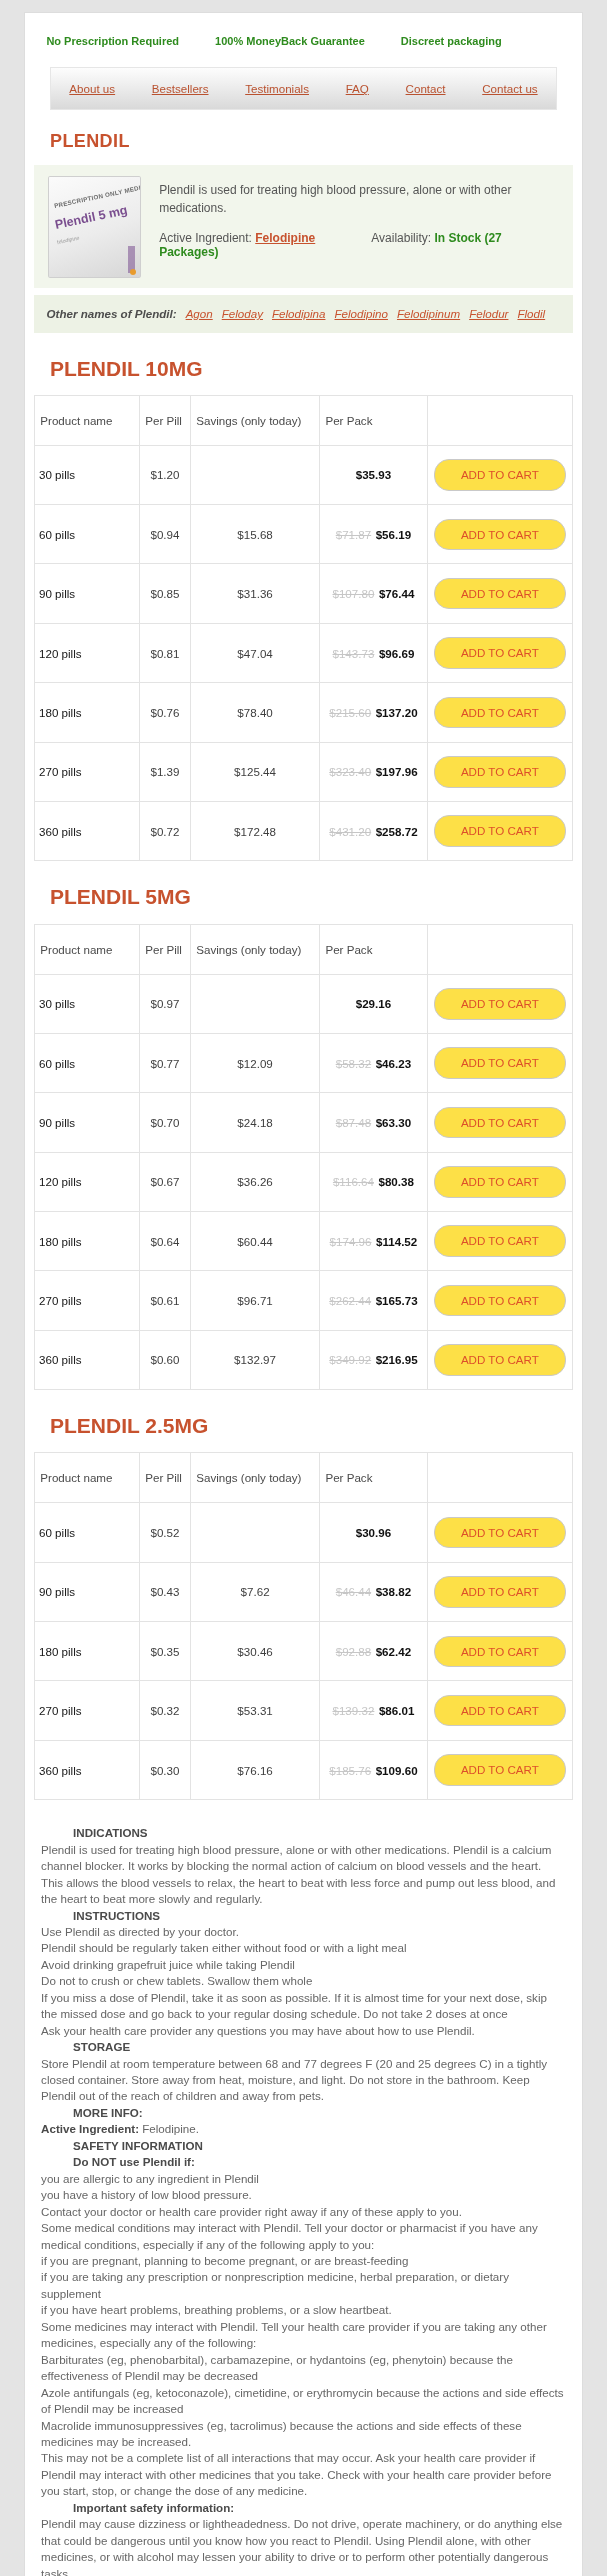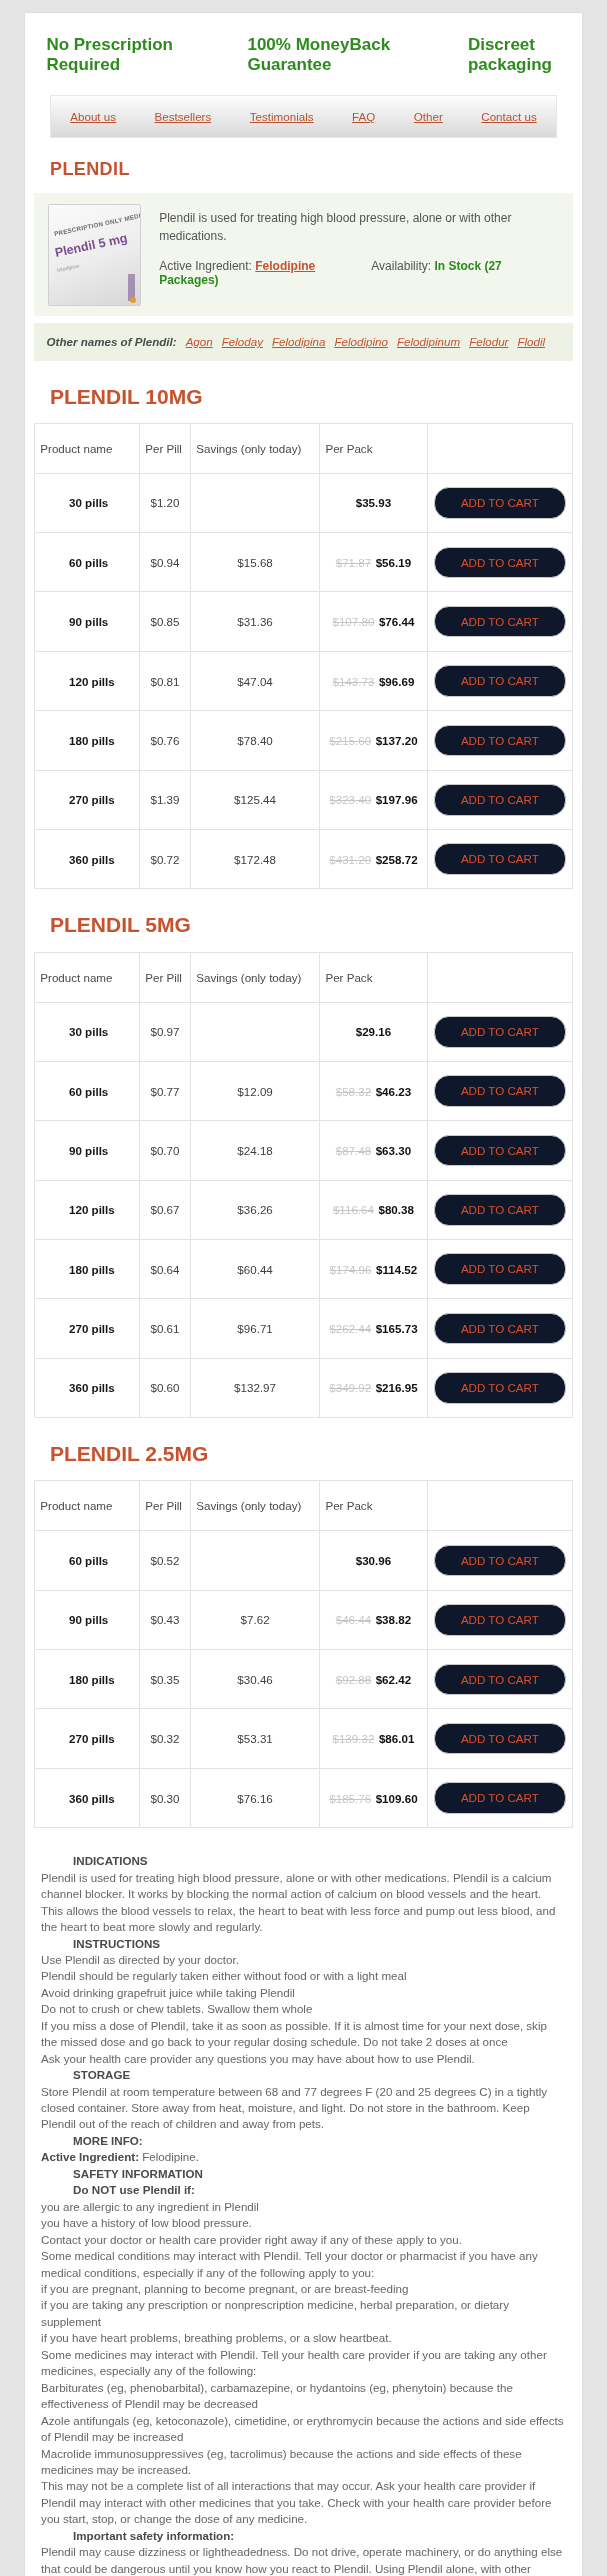--- a/index.html
+++ b/index.html
@@ -6,22 +6,22 @@
   body{
     width:607px;min-height:2576px;background:#e4e4e4;
     font-family:"Liberation Sans", sans-serif;
     -webkit-font-smoothing:antialiased;
   }
   .page{
     width:557px;margin:11.6px auto 0;background:#fff;
     border:0.9px solid #ddd;padding-bottom:14.2px;
   }
   
-  .benefits{display:flex;gap:51px;padding:22px 0 20.5px 21.4px;
-    font-size:17px;font-weight:700;color:#2e8b1e;}
+  .benefits{display:flex;gap:36px;padding:22px 0 20.5px 21.4px;
+    font-size:11px;font-weight:700;color:#2e8b1e;}
   
   .nav{margin:0 25px;height:41px;display:flex;align-items:center;
     justify-content:space-around;
     background:linear-gradient(#fdfdfd,#d9d9d9);
     border:0.9px solid #e6e6e6;}
   .nav a{color:#b9512f;font-size:11.6px;text-decoration:underline;cursor:pointer;}
   .content{padding:0 9px;}
   h1.title{color:#c7522e;font-size:18px;font-weight:700;
     margin:21.4px 0 12.5px 16px;letter-spacing:0.4px;}
   
@@ -49,27 +49,27 @@
   
   .names-bar{background:#edf2e5;margin-top:6.2px;padding:12.5px 12.5px;font-size:11.6px;font-style:italic;}
   .names-label{font-weight:700;color:#4c4c4c;}
   .name-link{color:#c7522e;text-decoration:underline;margin-left:9px;cursor:pointer;}
   
   .section h2{color:#c7522e;font-size:21px;font-weight:700;margin:24px 0 14.2px 16px;}
   table.pricing{width:100%;border-collapse:collapse;background:#fff;}
   .pricing th,.pricing td{border:0.9px solid #e3e3e3;font-size:11.6px;}
   .pricing th{font-weight:400;color:#4a4a4a;padding:18px 5.3px;text-align:left;}
   .pricing td{padding:13.4px 5.3px;text-align:center;color:#3e3e3e;}
-  .pricing td.c-name{text-align:left;padding-left:34px;font-weight:700;color:#161616;}
+  .pricing td.c-name{text-align:left;padding-left:4px;font-weight:400;color:#161616;}
   .pricing col.w1{width:19.5%;} .pricing col.w2{width:9.5%;}
   .pricing col.w3{width:24%;} .pricing col.w4{width:20%;} .pricing col.w5{width:27%;}
   td.c-pack .old{color:#c6c6c6;text-decoration:line-through;margin-right:4.5px;}
   td.c-pack .new{font-weight:700;color:#111;}
   .cart-btn{display:inline-block;border:0.9px solid #c9c9c9;border-radius:15px;
-    background:#0f172a;color:#dd4f2a;font-size:11.6px;line-height:1;
+    background:#fde047;color:#dd4f2a;font-size:11.6px;line-height:1;
     padding:9px 0;width:132px;text-align:center;cursor:pointer;
     font-family:"Liberation Sans",sans-serif;}
   
   .info{margin:25px 7.1px 7.1px;font-size:11.6px;color:#666;line-height:1.42;}
   .info div{margin:0;}
   .info .info-h{font-weight:700;color:#4a4a4a;padding-left:32px;}
   .info .lead{font-weight:700;color:#4a4a4a;}
 </style>
 </head>
 <body>
@@ -80,21 +80,21 @@
     <span>No Prescription Required</span>
     <span>100% MoneyBack Guarantee</span>
     <span>Discreet packaging</span>
   </div>
 
   <div class="nav" id="nav">
       <a>About us</a>
       <a>Bestsellers</a>
       <a>Testimonials</a>
       <a>FAQ</a>
-      <a>Other</a>
+      <a>Contact</a>
       <a>Contact us</a>
     </div>
 
   <div class="content">
 
     <h1 class="title">PLENDIL</h1>
 
     <div class="product-row">
       <div class="pbox">
         <div class="pbox-top">PRESCRIPTION ONLY MEDICINE</div>

